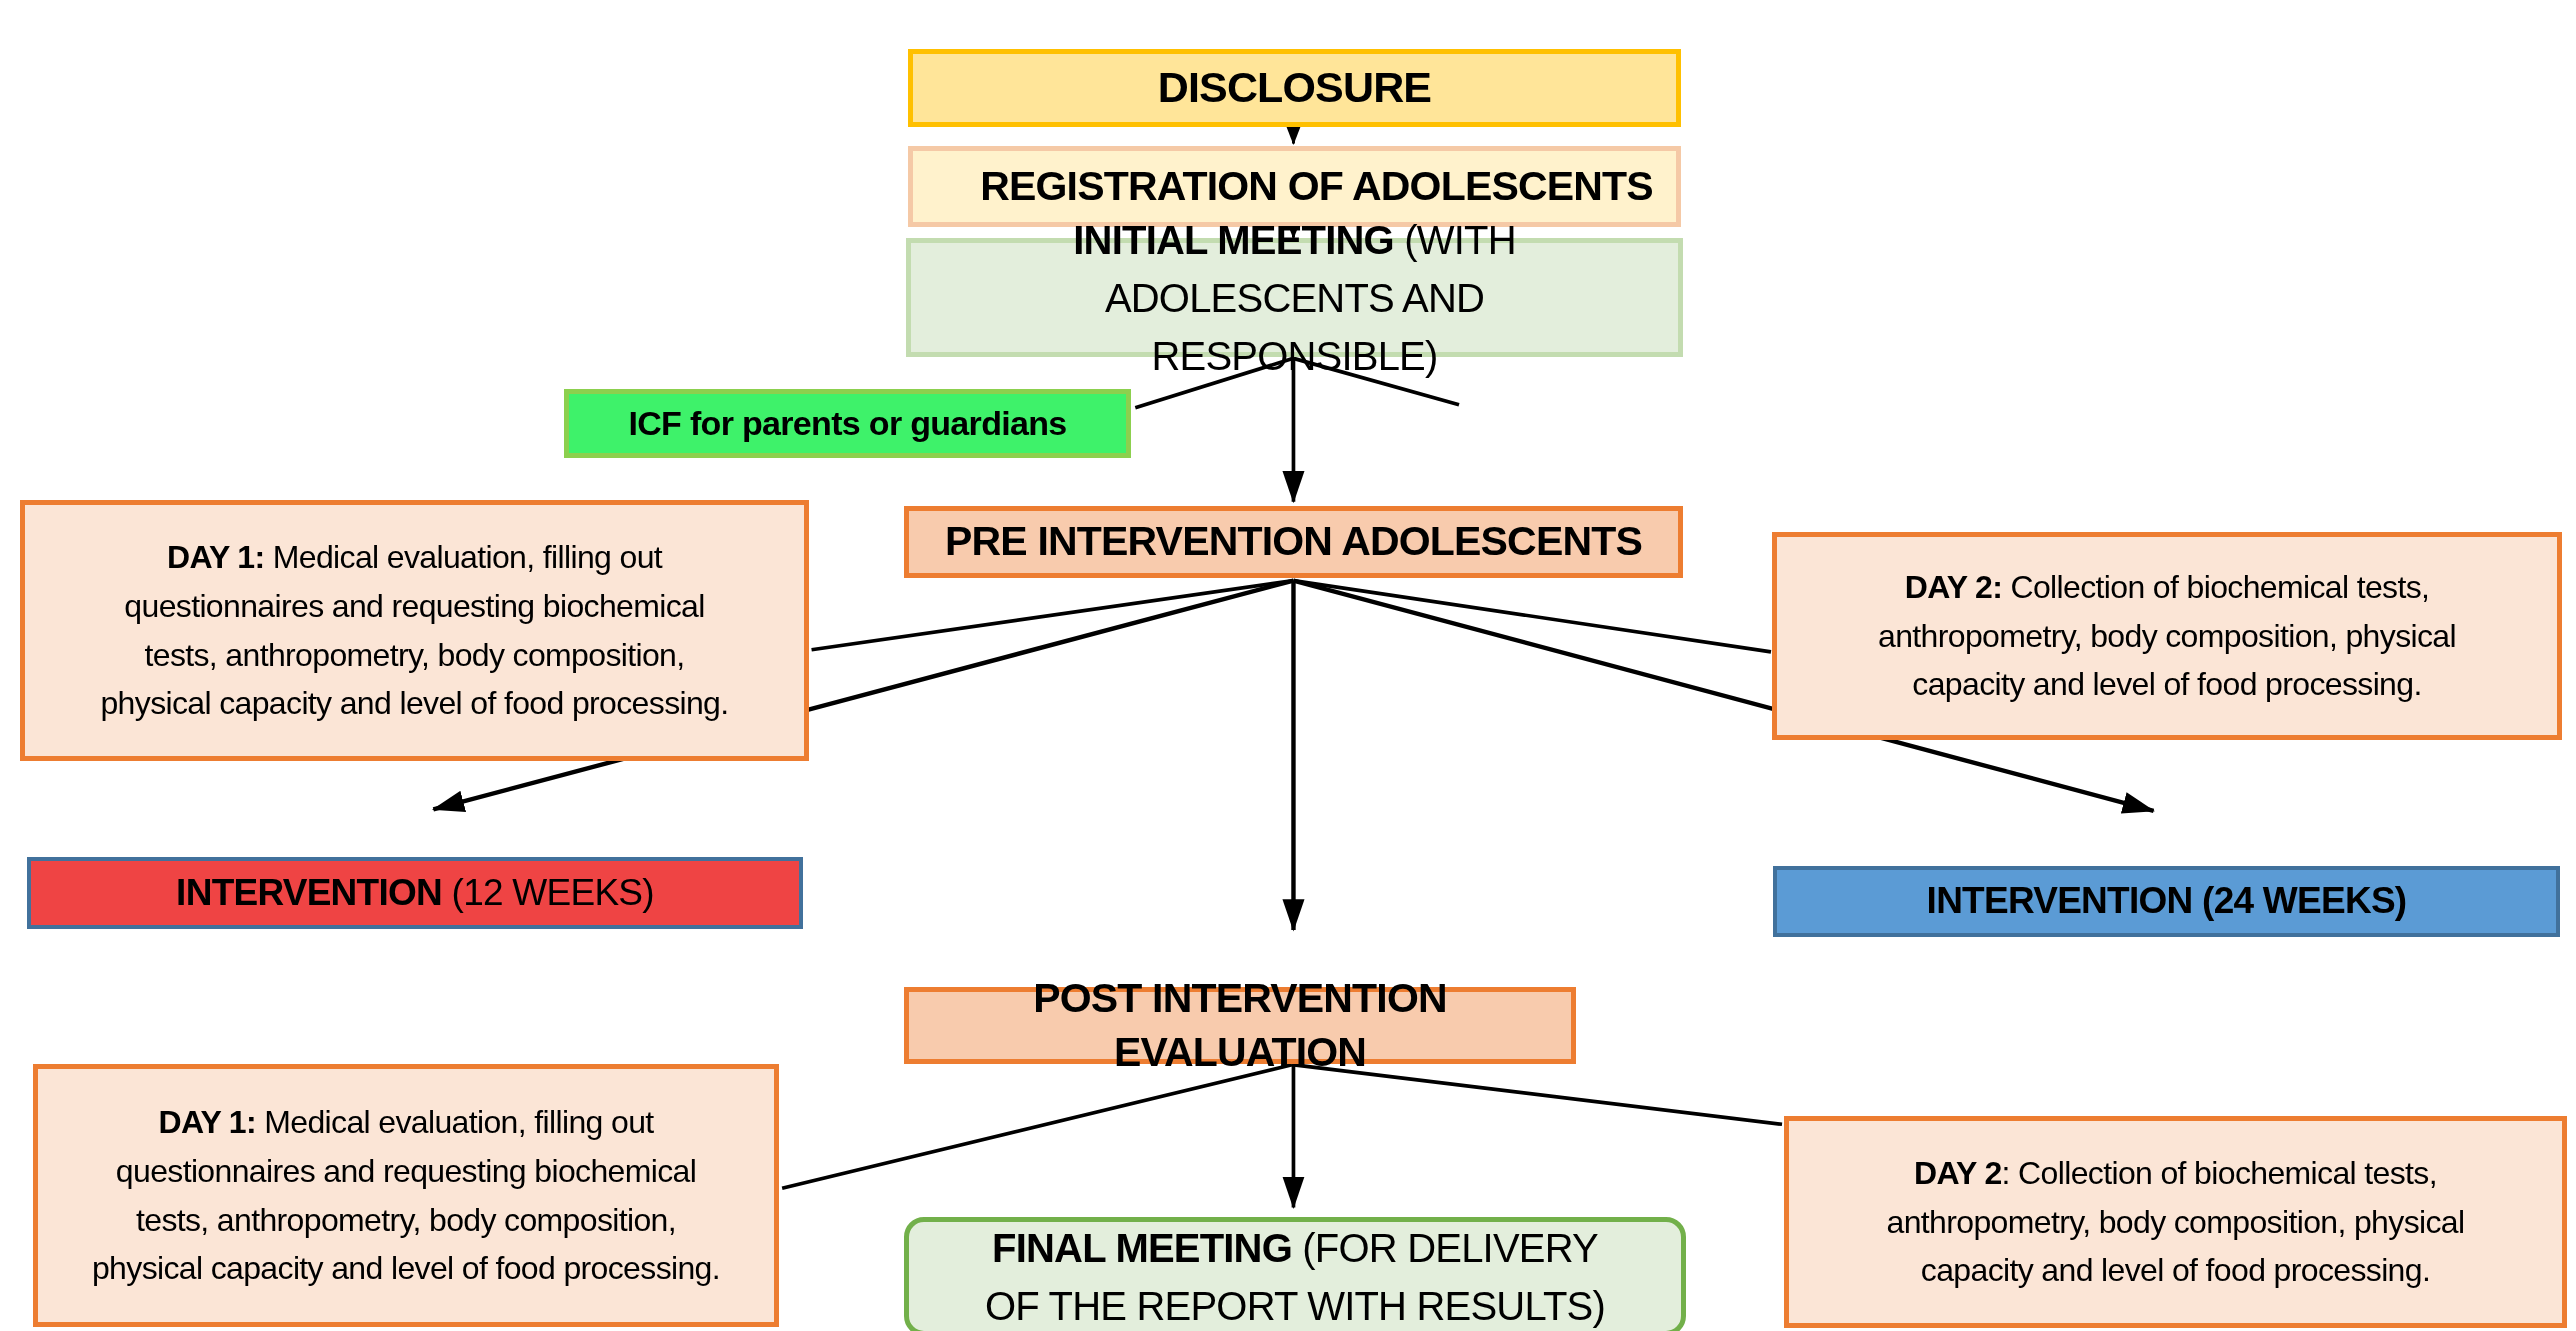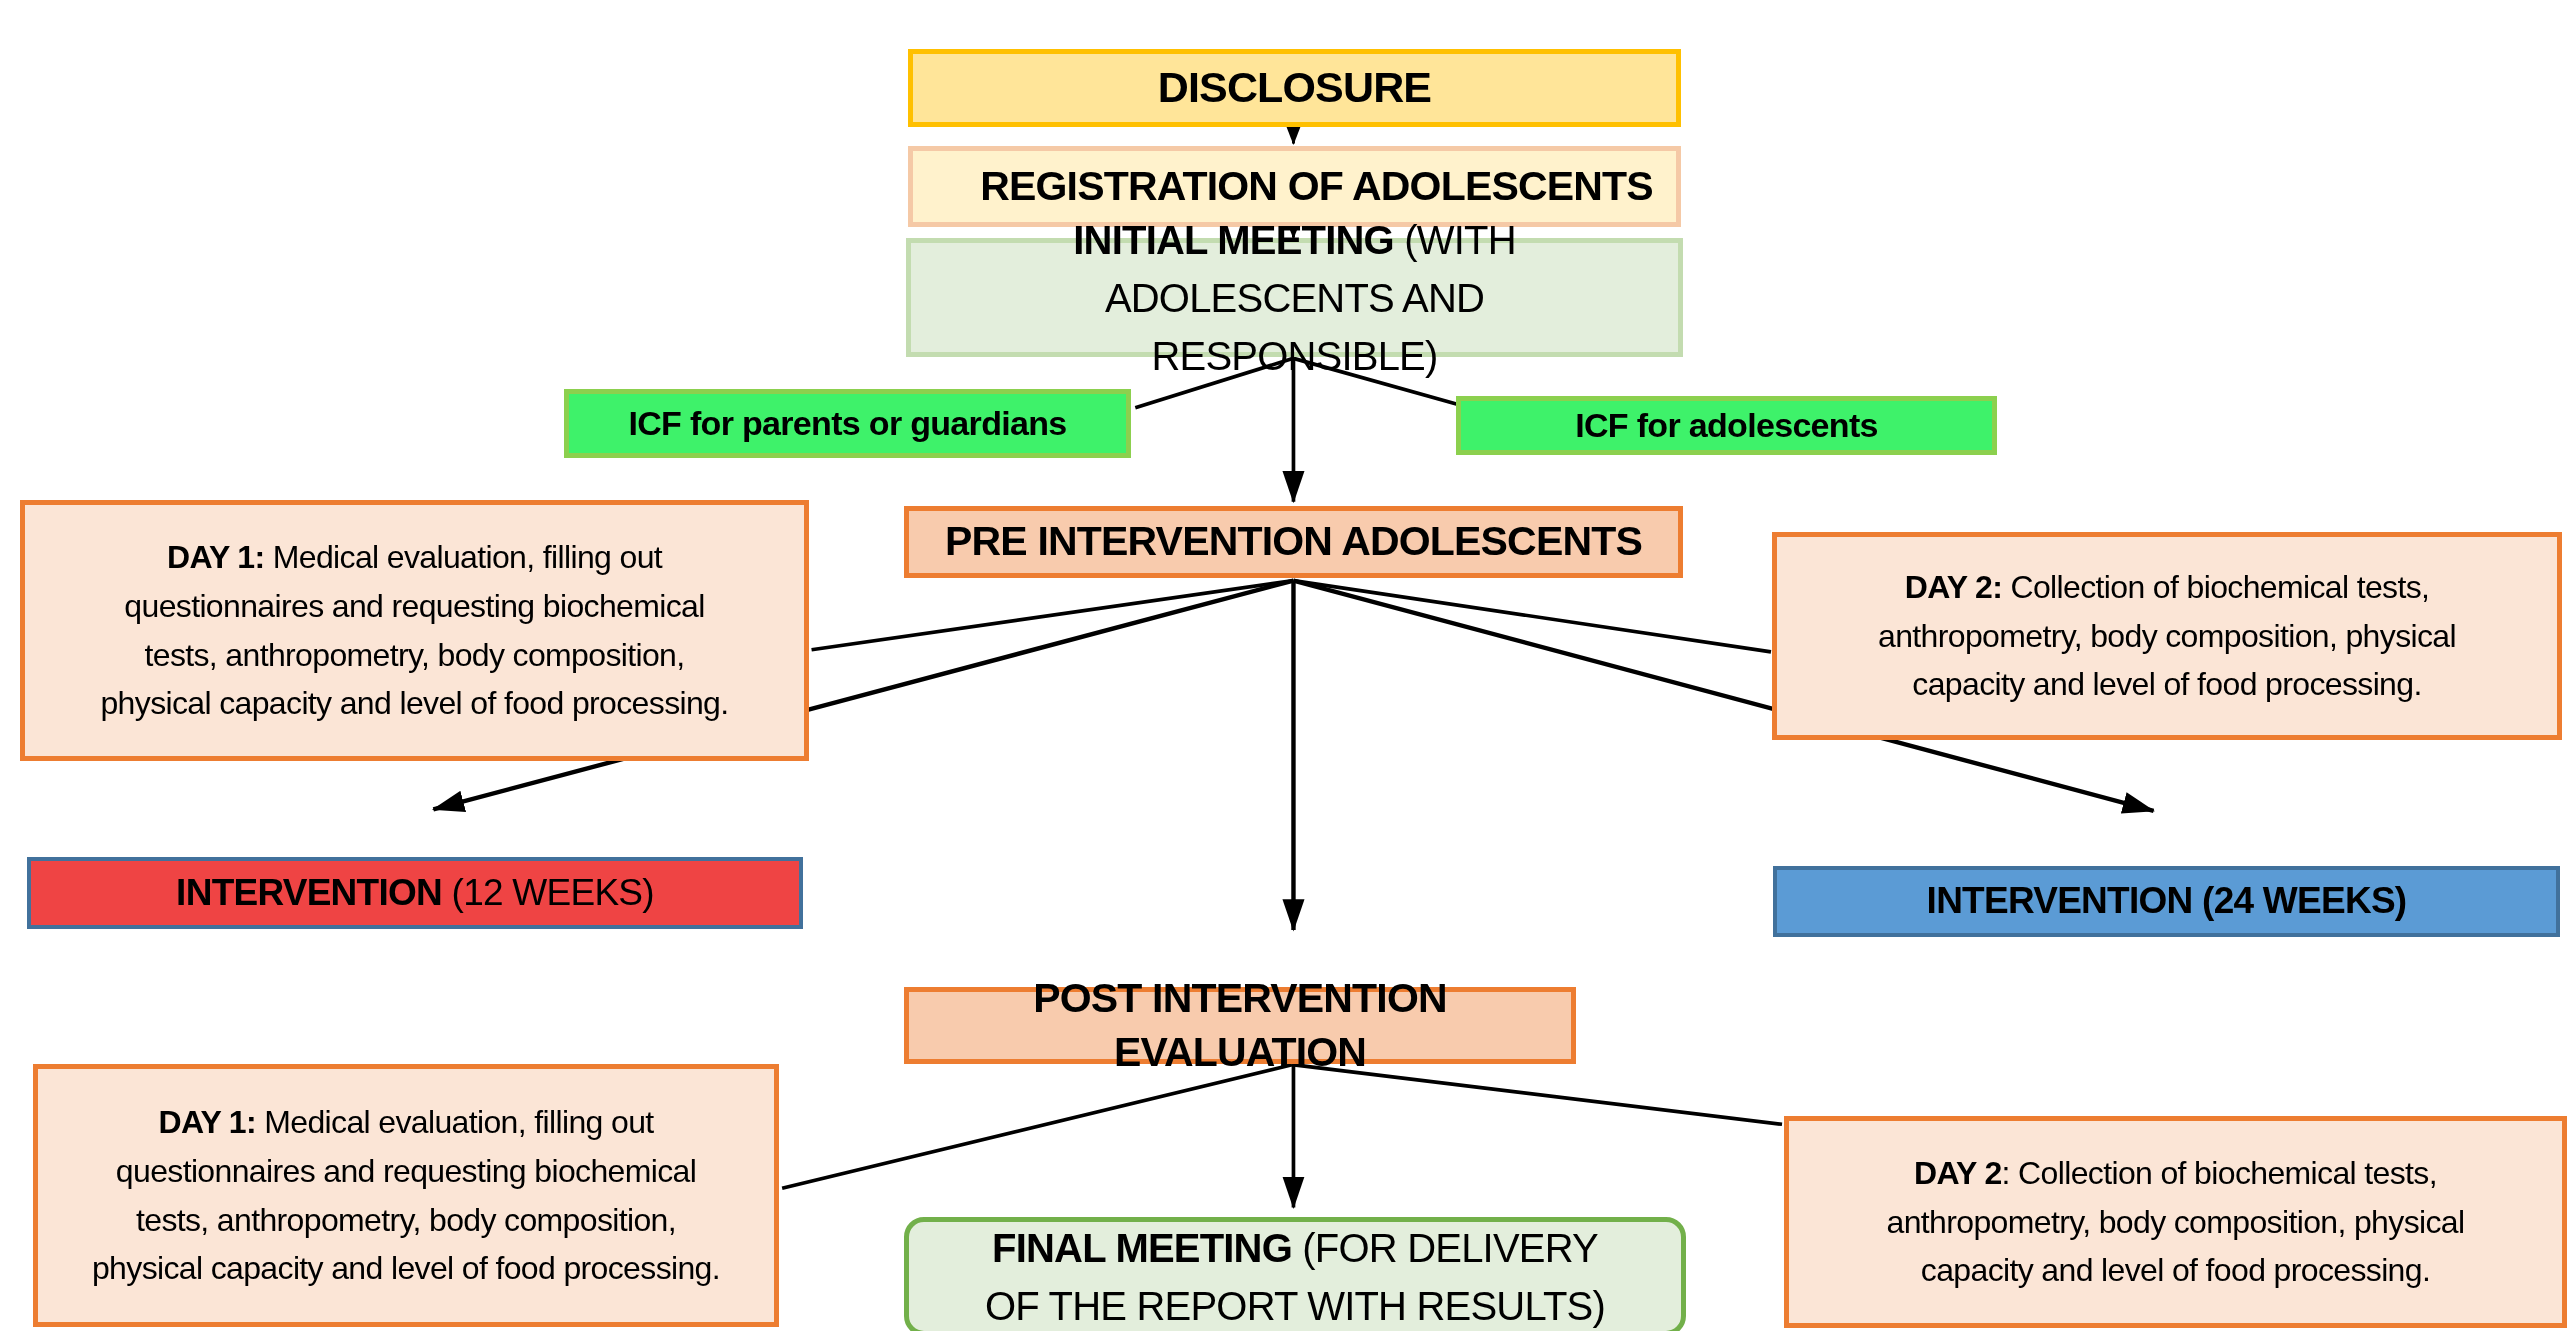--- a/index.html
+++ b/index.html
@@ -67,23 +67,20 @@
   </div>
 
   <div class="box" id="initial" style="background-color: rgb(227, 238, 220); border-color: rgb(195, 220, 176);">
     <div><span class="b">INITIAL MEETING</span><span> (WITH ADOLESCENTS AND RESPONSIBLE)</span></div>
   </div>
 
   <div class="box" id="icf-parents" style="background-color: rgb(62, 242, 106); border-color: rgb(140, 208, 78);">
     <div><span class="b">ICF for parents or guardians</span><span></span></div>
   </div>
 
-  <div class="box" id="icf-adol" style="background-color: rgb(62, 242, 106); border-color: rgb(140, 208, 78);">
-    <div><span class="b">ICF for adolescents</span><span></span></div>
-  </div>
 
   <div class="box hdr" id="pre" style="background-color: rgb(248, 203, 173); border-color: rgb(237, 125, 49);">
     <div><span class="b">PRE INTERVENTION ADOLESCENTS</span><span></span></div>
   </div>
 
   <div class="box day" id="day1-pre" style="background-color: rgb(251, 229, 214); border-color: rgb(237, 125, 49);">
     <div><span class="b">DAY 1:</span><span> Medical evaluation, filling out questionnaires and requesting biochemical tests, anthropometry, body composition, physical capacity and level of food processing.</span></div>
   </div>
 
   <div class="box day" id="day2-pre" style="background-color: rgb(251, 229, 214); border-color: rgb(237, 125, 49);">

